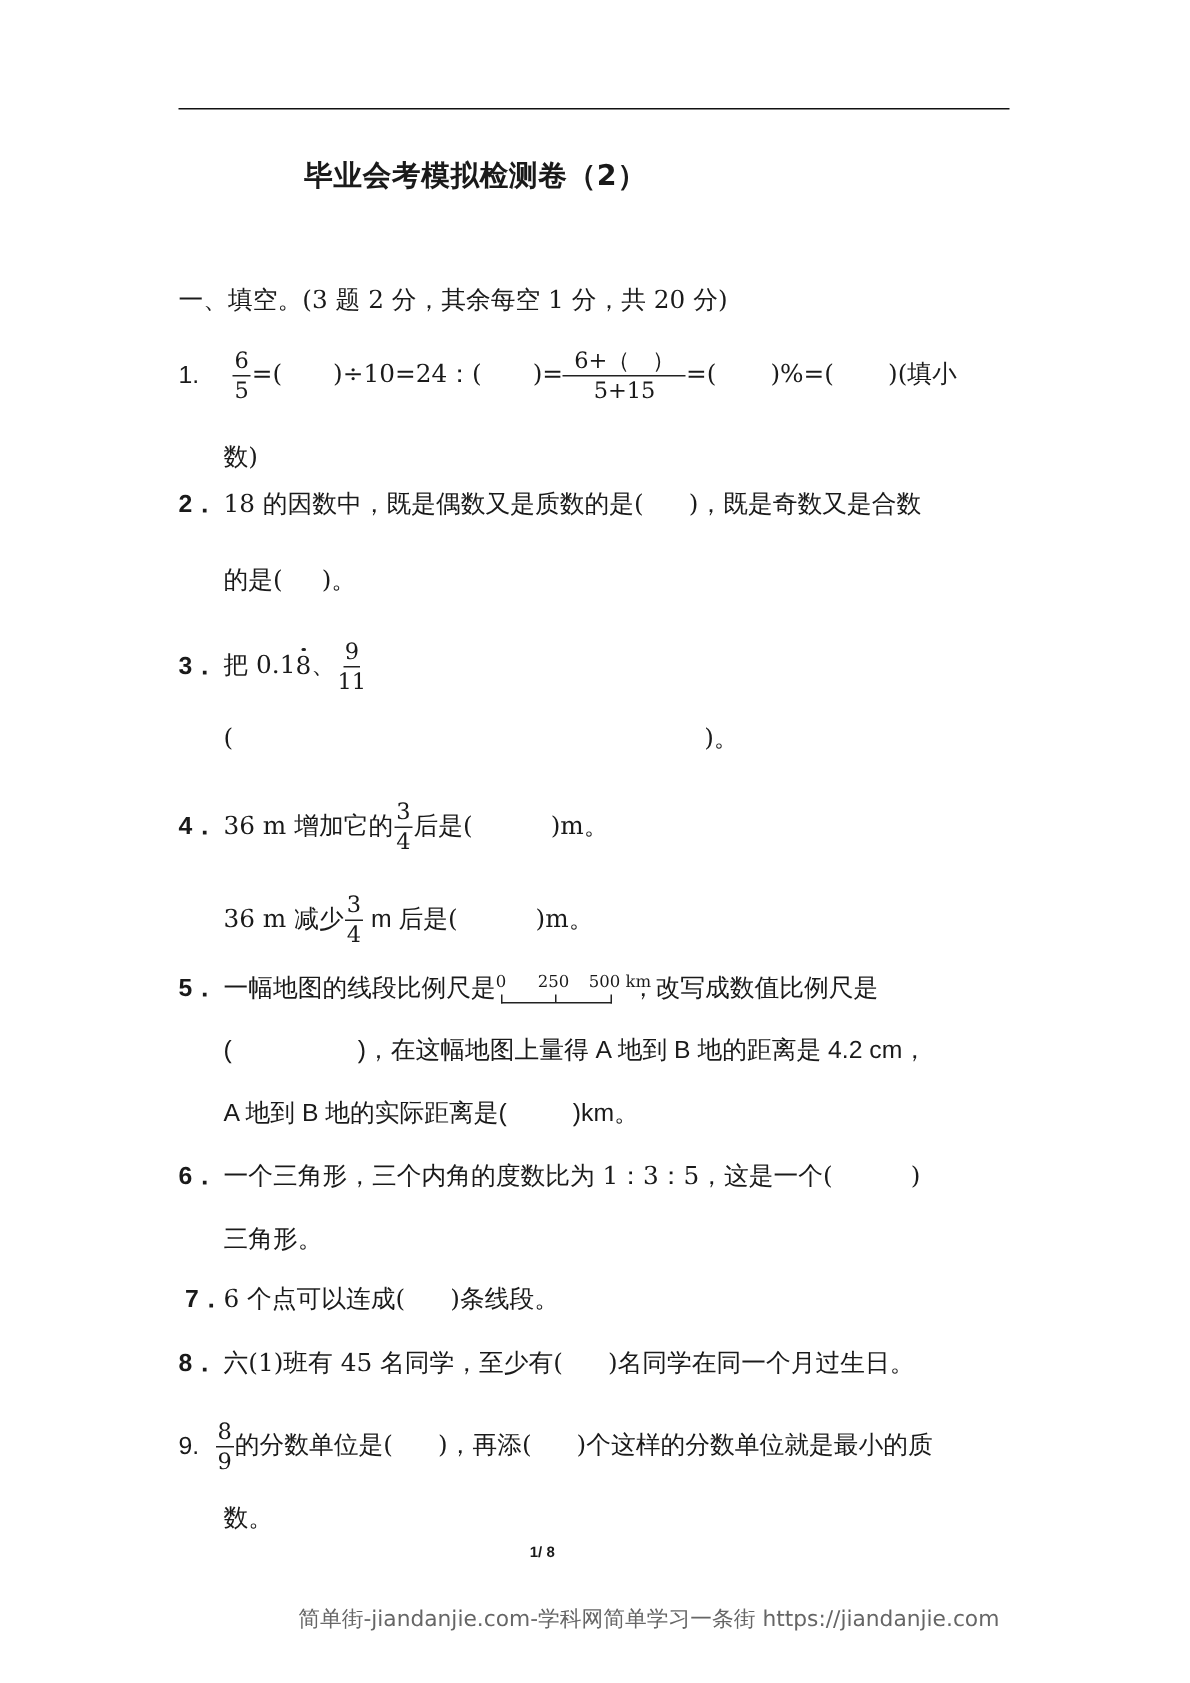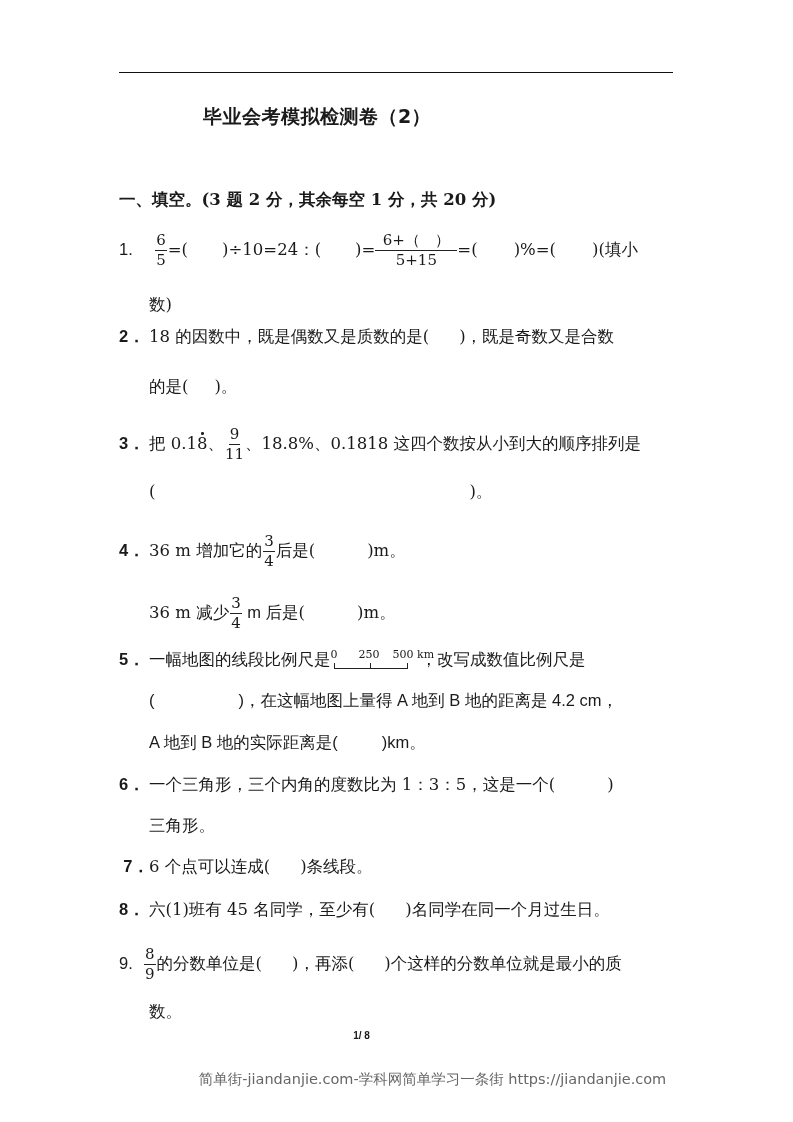--- a/index.html
+++ b/index.html
@@ -28,21 +28,21 @@
             font-family:"Liberation Sans","DejaVu Sans",sans-serif; font-weight:bold; font-size:10px; }
   .footer { position:absolute; left:0; width:793px; top:1070px; text-align:center;
             font-family:"DejaVu Sans","Liberation Sans",sans-serif; font-size:14.5px; color:#666;padding-left:36px; }
 </style>
 </head>
 <body>
 
 <div class="rule"></div>
 <div class="title">毕业会考模拟检测卷（2）</div>
 
-<div class="line" style="left:119px; top:189px;font-weight:bold;">一、填空。(3 题 2 分，其余每空 1 分，共 20 分)</div>
+<div class="line" style="left:119px; top:189px;">一、填空。(3 题 2 分，其余每空 1 分，共 20 分)</div>
 
 <div class="line" style="left:119px; top:232px;">
   <span class="num sans" style="font-weight:normal; width:30px;">1.</span>
   <span class="frac">
       <span class="n">6</span>
       <span class="d">5</span>
     </span><span>=(</span><span class="blank" style="width:34px;"></span><span>)÷10=24：(</span><span class="blank" style="width:34px;"></span><span>)=</span><span class="frac" style="width:80px;">
       <span class="n" style="width:80px; text-align:center;">6+（　）</span>
       <span class="d">5+15</span>
     </span><span>=(</span><span class="blank" style="width:36px;"></span><span>)%=(</span><span class="blank" style="width:36px;"></span><span>)(填小</span>
@@ -53,21 +53,21 @@
   <span class="num" style="width:30px;">2．</span><span>18 的因数中，既是偶数又是质数的是(</span><span class="blank" style="width:30px;"></span><span>)，既是奇数又是合数</span>
 </div>
 <div class="line" style="left:149px; top:376px;">
   <span>的是(</span><span class="blank" style="width:26px;"></span><span>)。</span>
 </div>
 
 <div class="line" style="left:119px; top:426px;">
   <span class="num" style="width:30px;">3．</span><span>把 0.1</span><span class="dot-over">8</span><span>、</span><span class="frac">
       <span class="n">9</span>
       <span class="d">11</span>
-    </span><span>、18.8%、0.1818 这四个数按从小到大的顺序排列是</span>
+    </span>
 </div>
 <div class="line" style="left:149px; top:481px;">
   <span>(</span><span class="blank" style="width:314px;"></span><span>)。</span>
 </div>
 
 <div class="line" style="left:119px; top:533px;">
   <span class="num" style="width:30px;">4．</span><span>36 m 增加它的</span><span class="frac">
       <span class="n">3</span>
       <span class="d">4</span>
     </span><span>后是(</span><span class="blank" style="width:52px;"></span><span>)m。</span>

